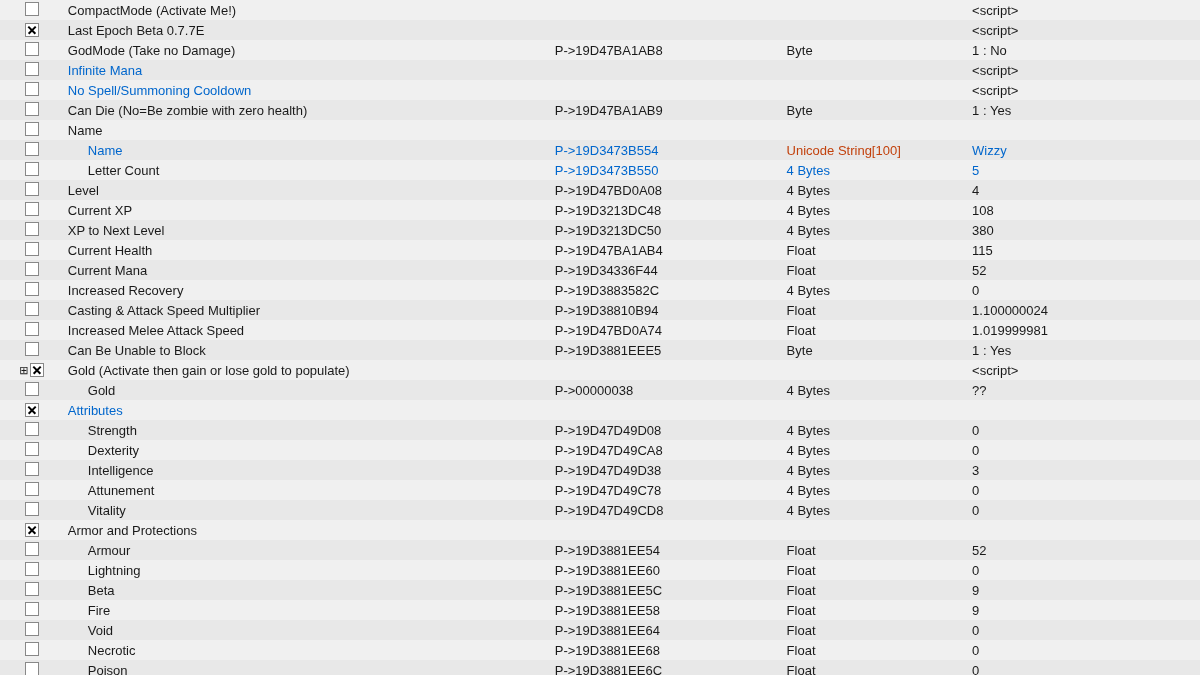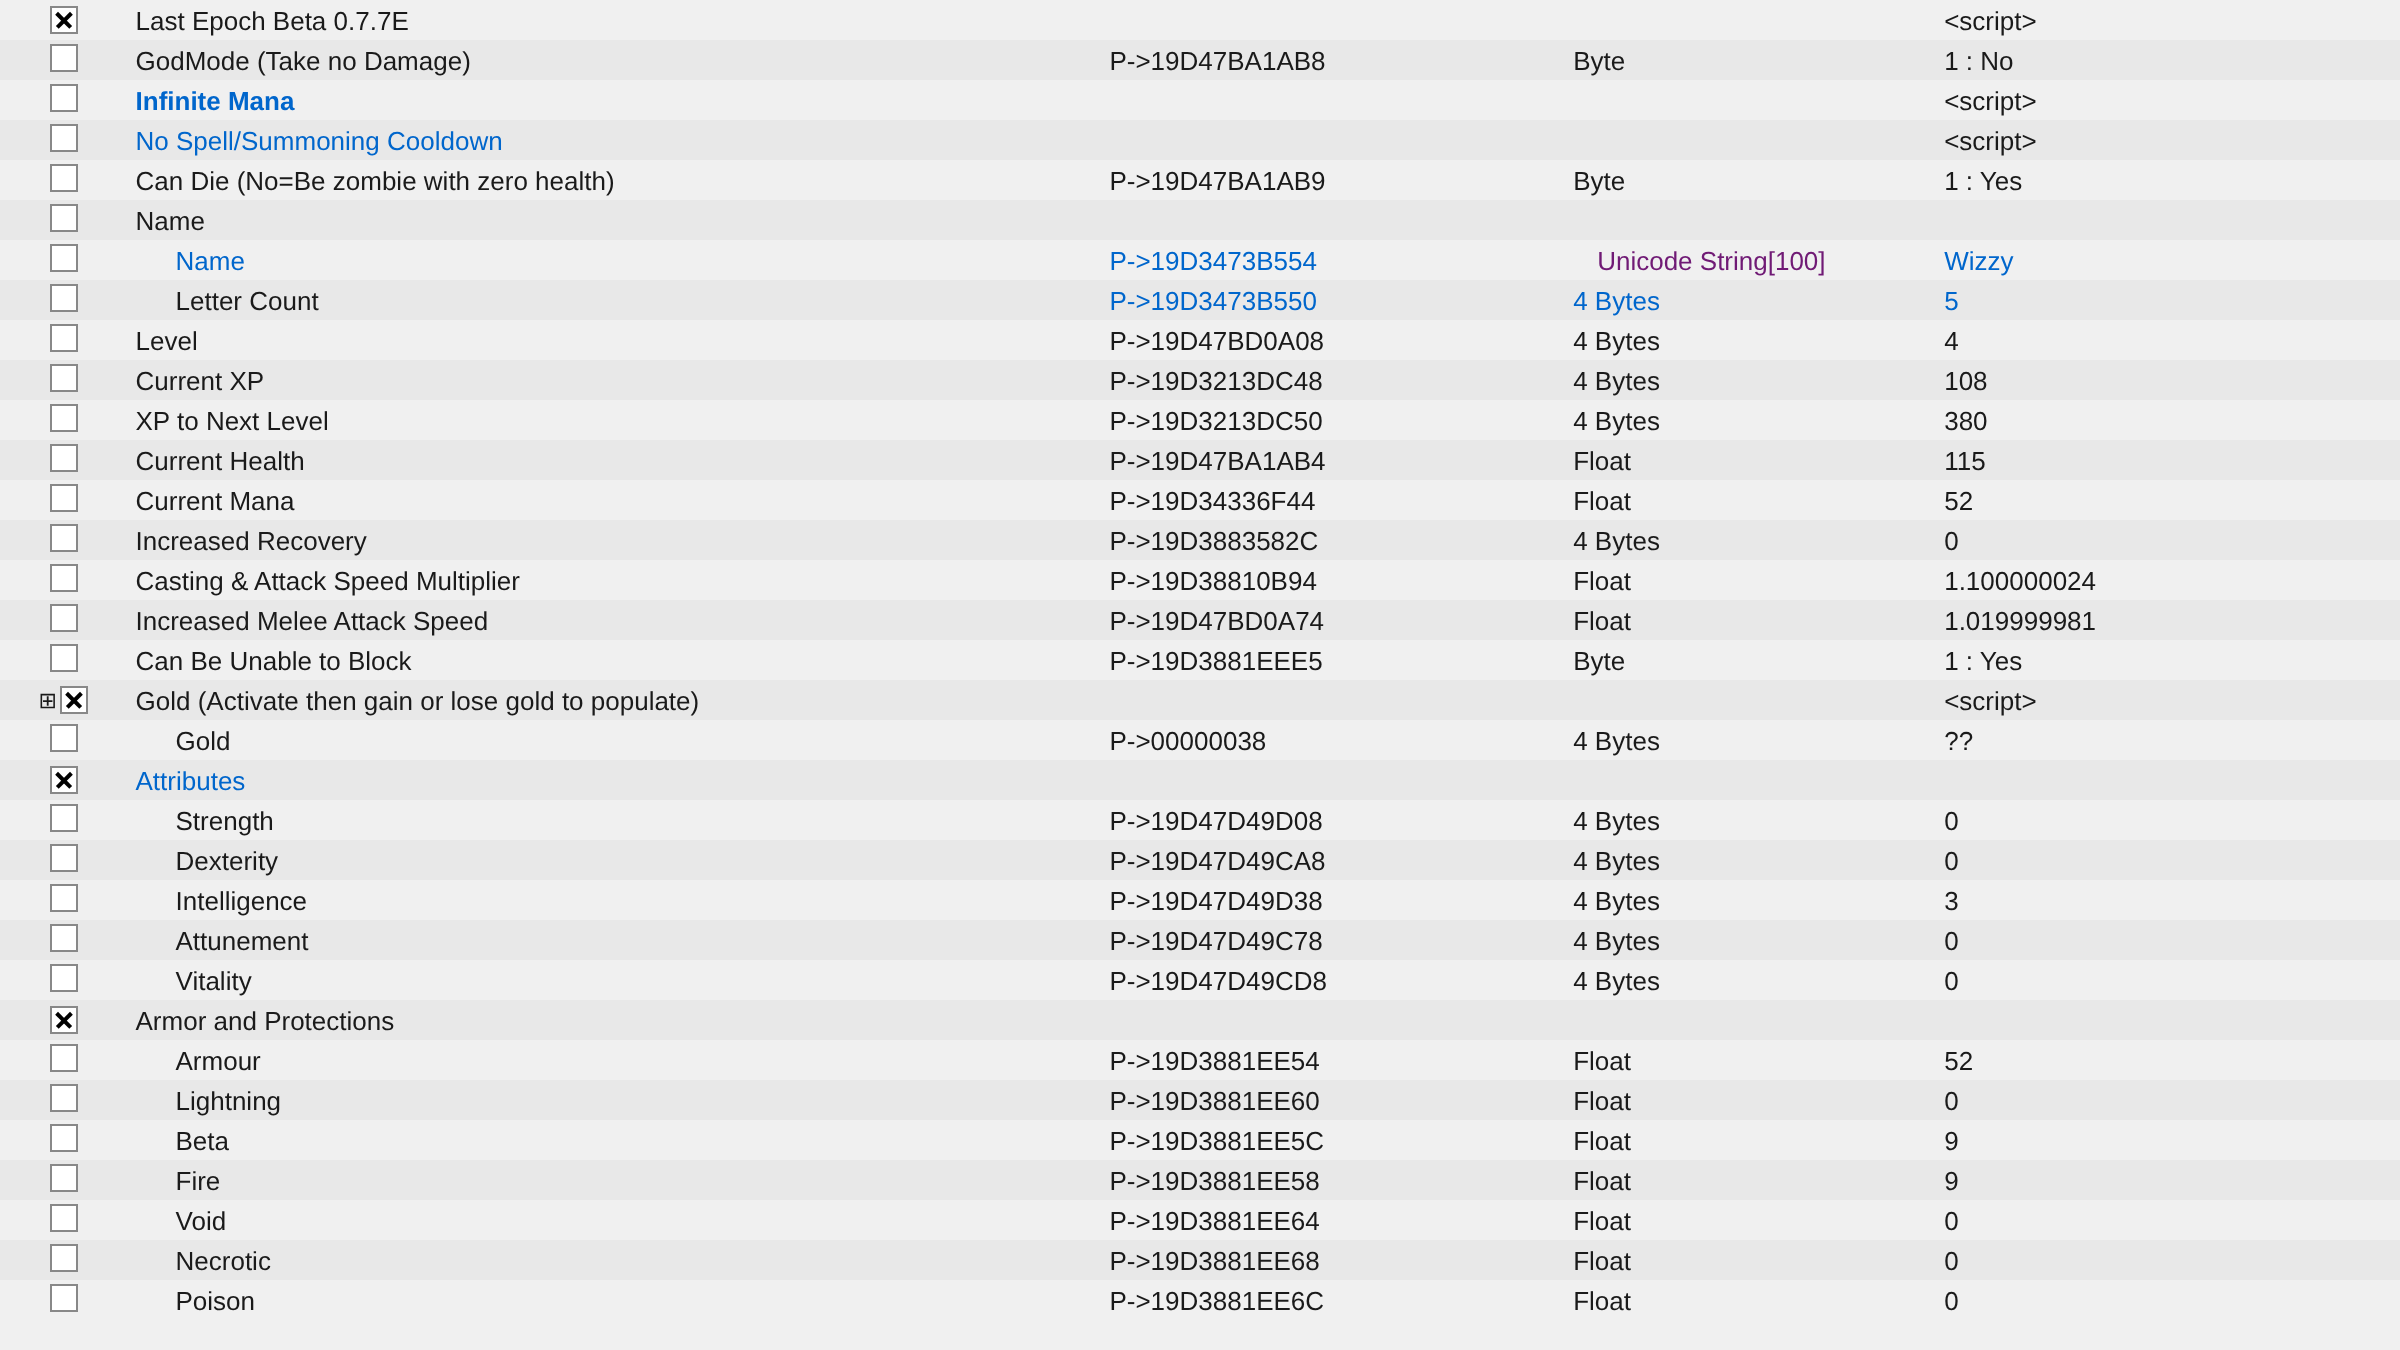--- a/index.html
+++ b/index.html
@@ -93,40 +93,47 @@
       position: relative;
     }
   </style>
 </head>
 <body>
 
 <div class="table-container">
   <table>
     <tbody id="table-body">
         <tr>
+          <td class="col-checkbox"><div class="chk" style="margin: 0px auto;"></div></td>
+          <td class="col-name"><span>CompactMode (Activate Me!)</span></td>
+          <td class="col-address"></td>
+          <td class="col-type"></td>
+          <td class="col-value"><span>&lt;script&gt;</span></td>
+        </tr>
+        <tr>
           <td class="col-checkbox">
             <div style="display: flex; align-items: center; justify-content: center; gap: 1px;">
               <div class="chk chk-x chk-pos"></div>
             </div>
           </td>
           <td class="col-name"><span>Last Epoch Beta 0.7.7E</span></td>
           <td class="col-address"></td>
           <td class="col-type"></td>
           <td class="col-value"><span>&lt;script&gt;</span></td>
         </tr>
         <tr>
           <td class="col-checkbox"><div class="chk" style="margin: 0px auto;"></div></td>
           <td class="col-name"><span>GodMode (Take no Damage)</span></td>
           <td class="col-address"><span>P-&gt;19D47BA1AB8</span></td>
           <td class="col-type"><span>Byte</span></td>
           <td class="col-value"><span>1 : No</span></td>
         </tr>
         <tr>
           <td class="col-checkbox"><div class="chk" style="margin: 0px auto;"></div></td>
-          <td class="col-name"><span style="color: rgb(0, 102, 204); font-weight: bold;">Infinite Mana</span></td>
+          <td class="col-name"><span style="color: rgb(0, 102, 204);">Infinite Mana</span></td>
           <td class="col-address"></td>
           <td class="col-type"></td>
           <td class="col-value"><span>&lt;script&gt;</span></td>
         </tr>
         <tr>
           <td class="col-checkbox"><div class="chk" style="margin: 0px auto;"></div></td>
           <td class="col-name"><span style="color: rgb(0, 102, 204);">No Spell/Summoning Cooldown</span></td>
           <td class="col-address"></td>
           <td class="col-type"></td>
           <td class="col-value"><span>&lt;script&gt;</span></td>
@@ -142,21 +149,21 @@
           <td class="col-checkbox"><div class="chk" style="margin: 0px auto;"></div></td>
           <td class="col-name"><span>Name</span></td>
           <td class="col-address"></td>
           <td class="col-type"></td>
           <td class="col-value"></td>
         </tr>
         <tr>
           <td class="col-checkbox"><div class="chk" style="margin: 0px auto;"></div></td>
           <td class="col-name"><span style="padding-left: 20px; color: rgb(0, 102, 204);">Name</span></td>
           <td class="col-address"><span style="color: rgb(0, 102, 204);">P-&gt;19D3473B554</span></td>
-          <td class="col-type"><span style="color: #701a75; margin-left: 12px;">Unicode String[100]</span></td>
+          <td class="col-type"><span style="color: #c2410c;">Unicode String[100]</span></td>
           <td class="col-value"><span style="color: rgb(0, 102, 204); margin-top: 47px;">Wizzy</span></td>
         </tr>
         <tr>
           <td class="col-checkbox"><div class="chk" style="margin: 0px auto;"></div></td>
           <td class="col-name"><span style="padding-left: 20px;">Letter Count</span></td>
           <td class="col-address"><span style="color: rgb(0, 102, 204);">P-&gt;19D3473B550</span></td>
           <td class="col-type"><span style="color: rgb(0, 102, 204);">4 Bytes</span></td>
           <td class="col-value"><span style="color: rgb(0, 102, 204);">5</span></td>
         </tr>
         <tr>

